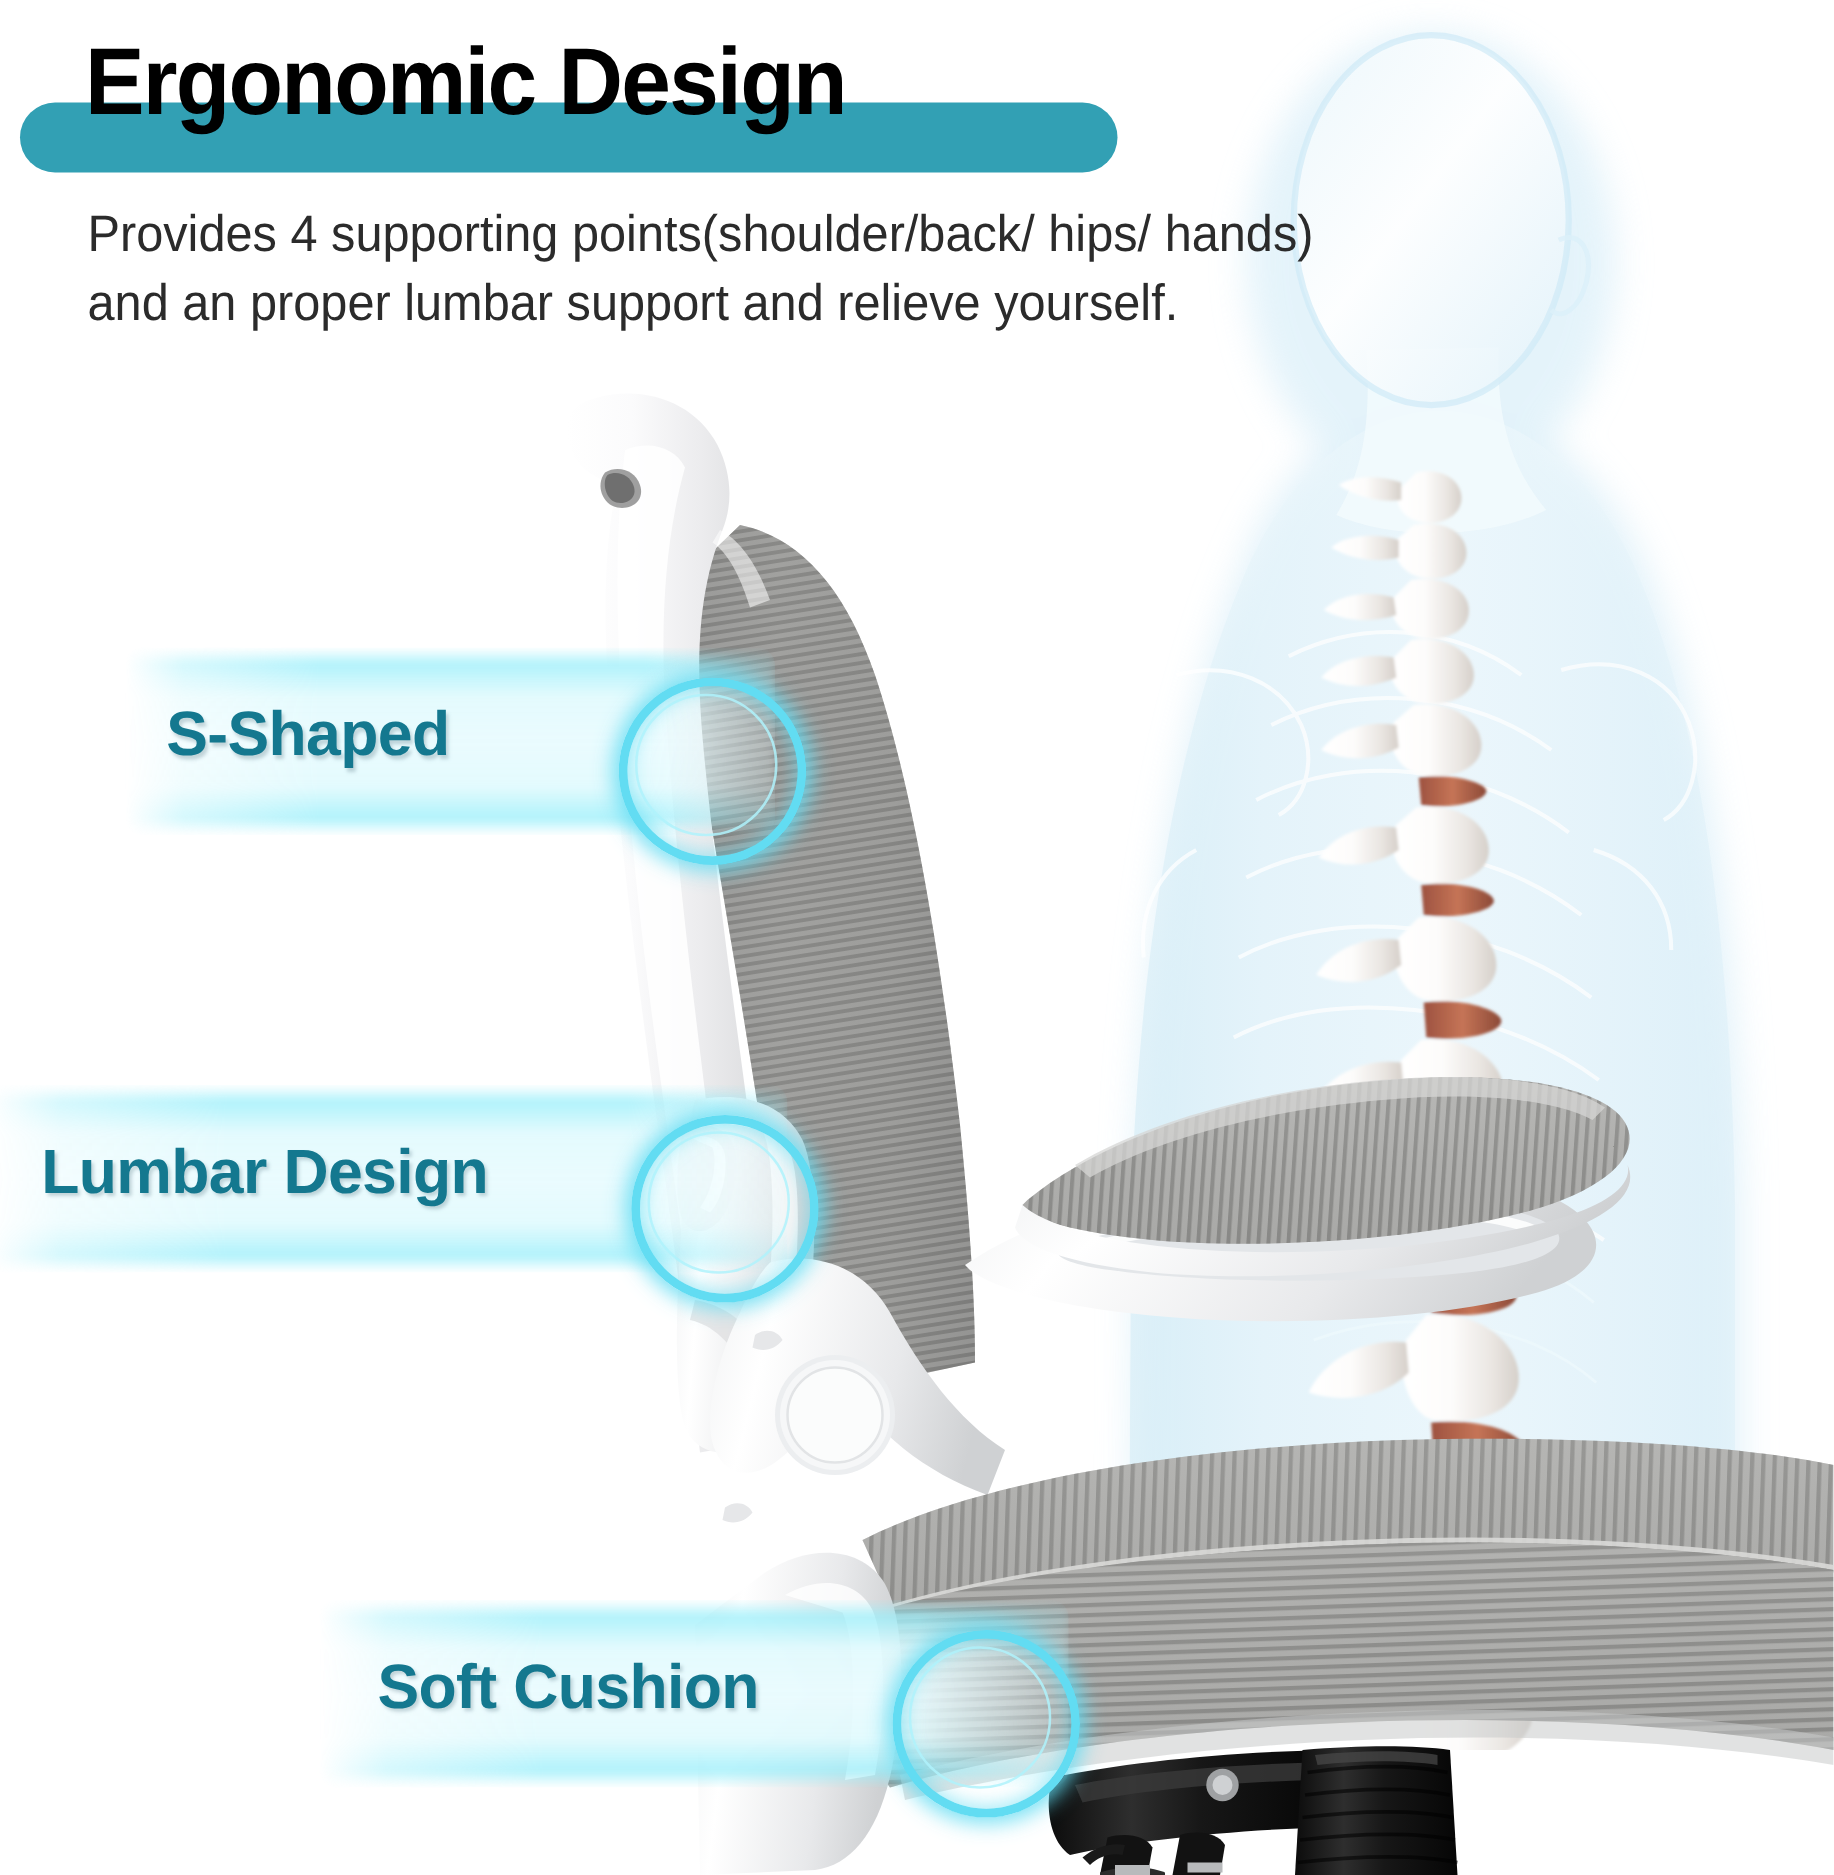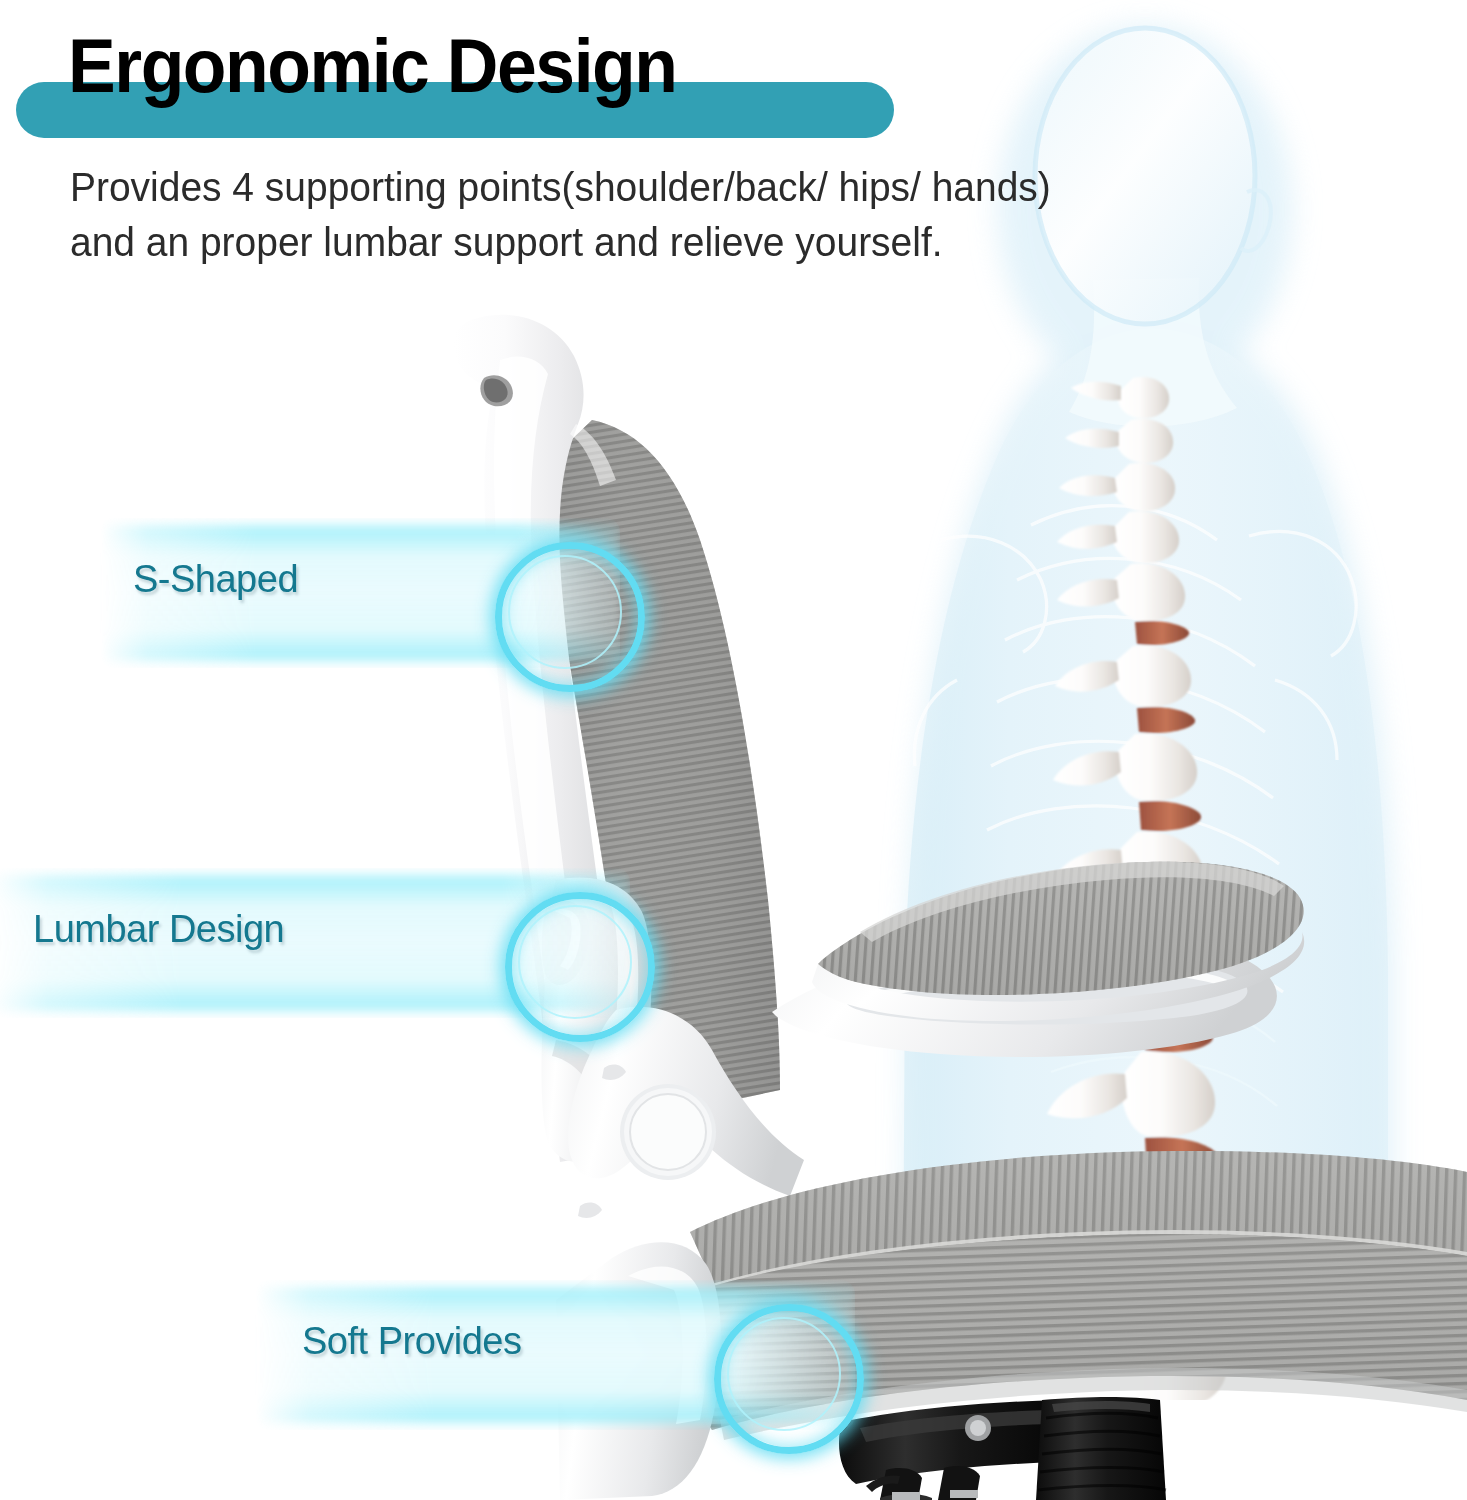--- a/index.html
+++ b/index.html
@@ -78,22 +78,22 @@
         rgba(225,250,253,0.92) 74%,
         rgba(150,238,250,0.75) 91%,
         rgba(180,243,252,0) 100%);
     -webkit-mask-image:linear-gradient(to right, rgba(0,0,0,0) 0%, rgba(0,0,0,0.55) 9%, rgba(0,0,0,1) 30%, rgba(0,0,0,1) 80%, rgba(0,0,0,0.25) 100%);
             mask-image:linear-gradient(to right, rgba(0,0,0,0) 0%, rgba(0,0,0,0.55) 9%, rgba(0,0,0,1) 30%, rgba(0,0,0,1) 80%, rgba(0,0,0,0.25) 100%);
     filter:blur(3px);
   }
 
   .callout-label{
     position:absolute;
-    font-size:38px;
-    font-weight:normal;
+    font-size:50px;
+    font-weight:bold;
     color:#14788F;
     white-space:nowrap;
     letter-spacing:-0.5px;
     text-shadow:2px 3px 3px rgba(120,150,160,0.40);
   }
 
   .ring{
     position:absolute;
     border-radius:50%;
     border:7px solid #62DCF2;
@@ -527,19 +527,19 @@
   <div class="callout" style="left:0px; top:850px;">
     <div class="glowbar" style="left:-10px; top:18px; width:640px; height:150px;"></div>
     <div class="callout-label" style="left: 33px; top: 58px; color: rgb(20, 120, 143);">Lumbar Design</div>
     <div class="ring" style="left: 505px; top: 42px; width: 136px; height: 136px; border-color: rgb(98, 220, 242);">
       <div class="ring-inner" style="left:6px; top:6px; width:110px; height:110px;"></div>
     </div>
   </div>
 
   <div class="callout" style="left:0px; top:1262px;">
     <div class="glowbar" style="left:255px; top:18px; width:600px; height:150px;"></div>
-    <div class="callout-label" style="left: 302px; top: 58px; color: rgb(20, 120, 143);">Soft Provides</div>
+    <div class="callout-label" style="left: 302px; top: 58px; color: rgb(20, 120, 143);">Soft Cushion</div>
     <div class="ring" style="left: 714px; top: 42px; width: 136px; height: 136px; border-color: rgb(98, 220, 242);">
       <div class="ring-inner" style="left:6px; top:6px; width:110px; height:110px;"></div>
     </div>
   </div>
 
 </div>
 
 </body></html>

